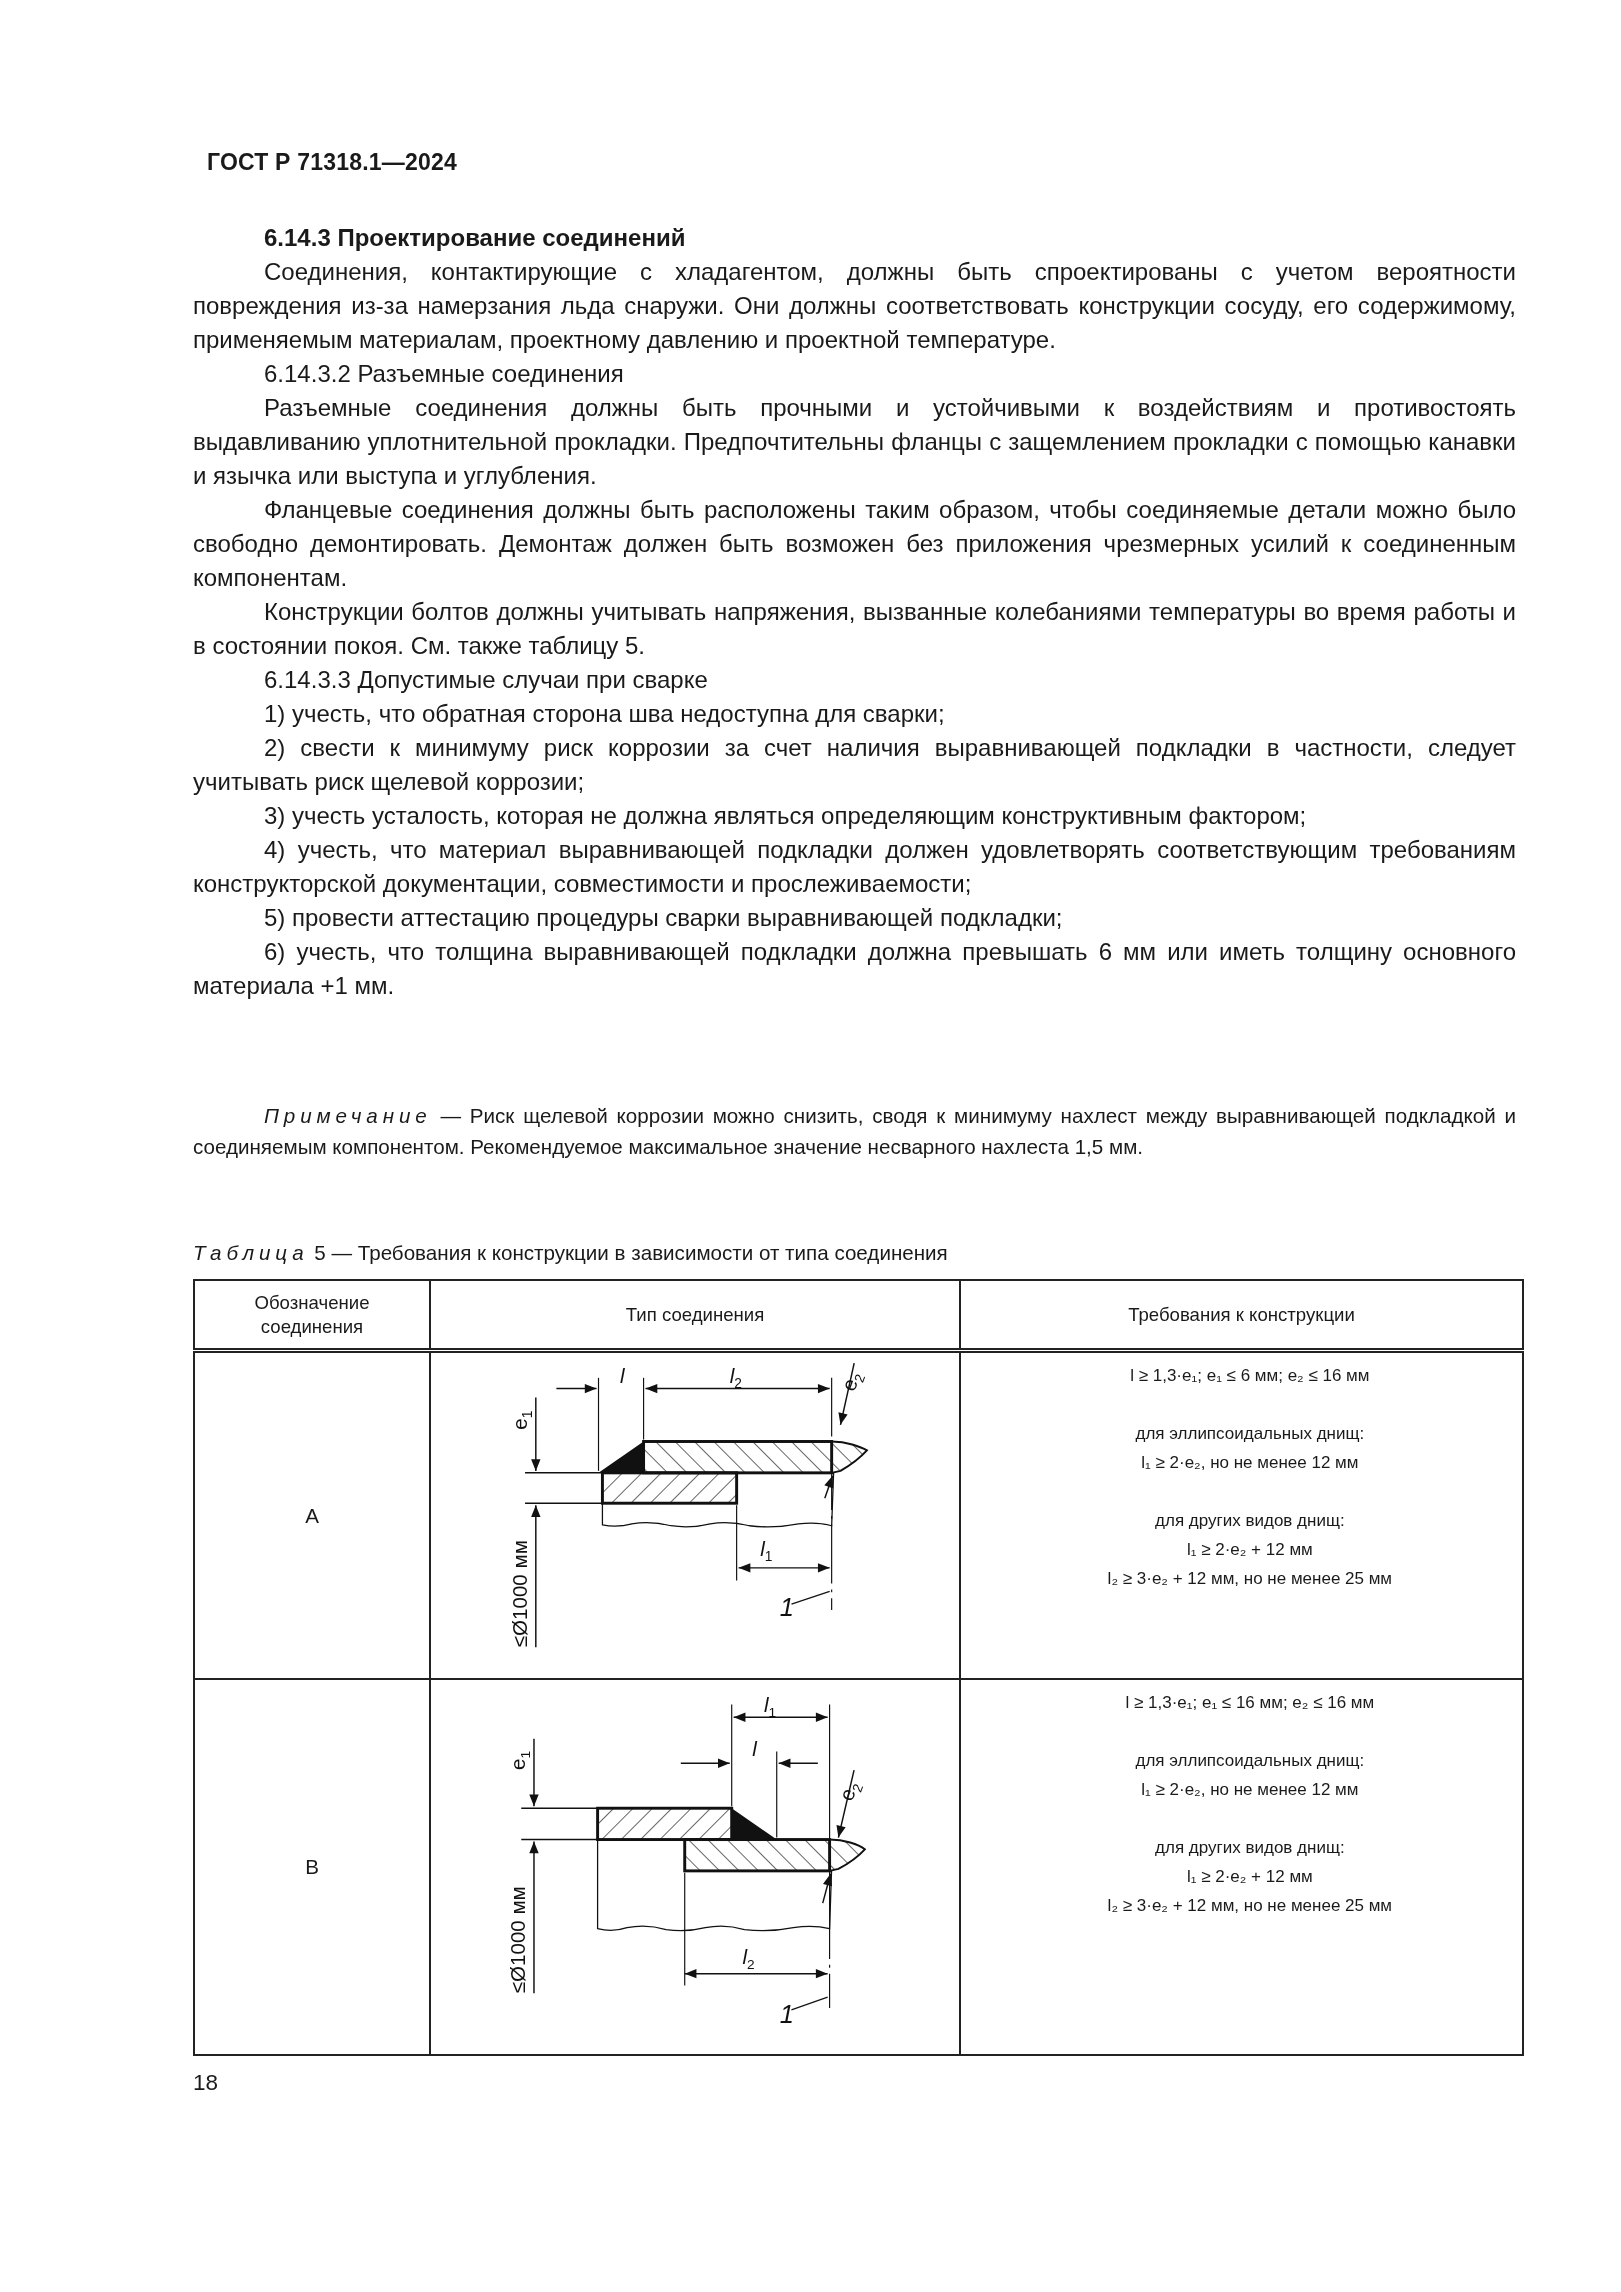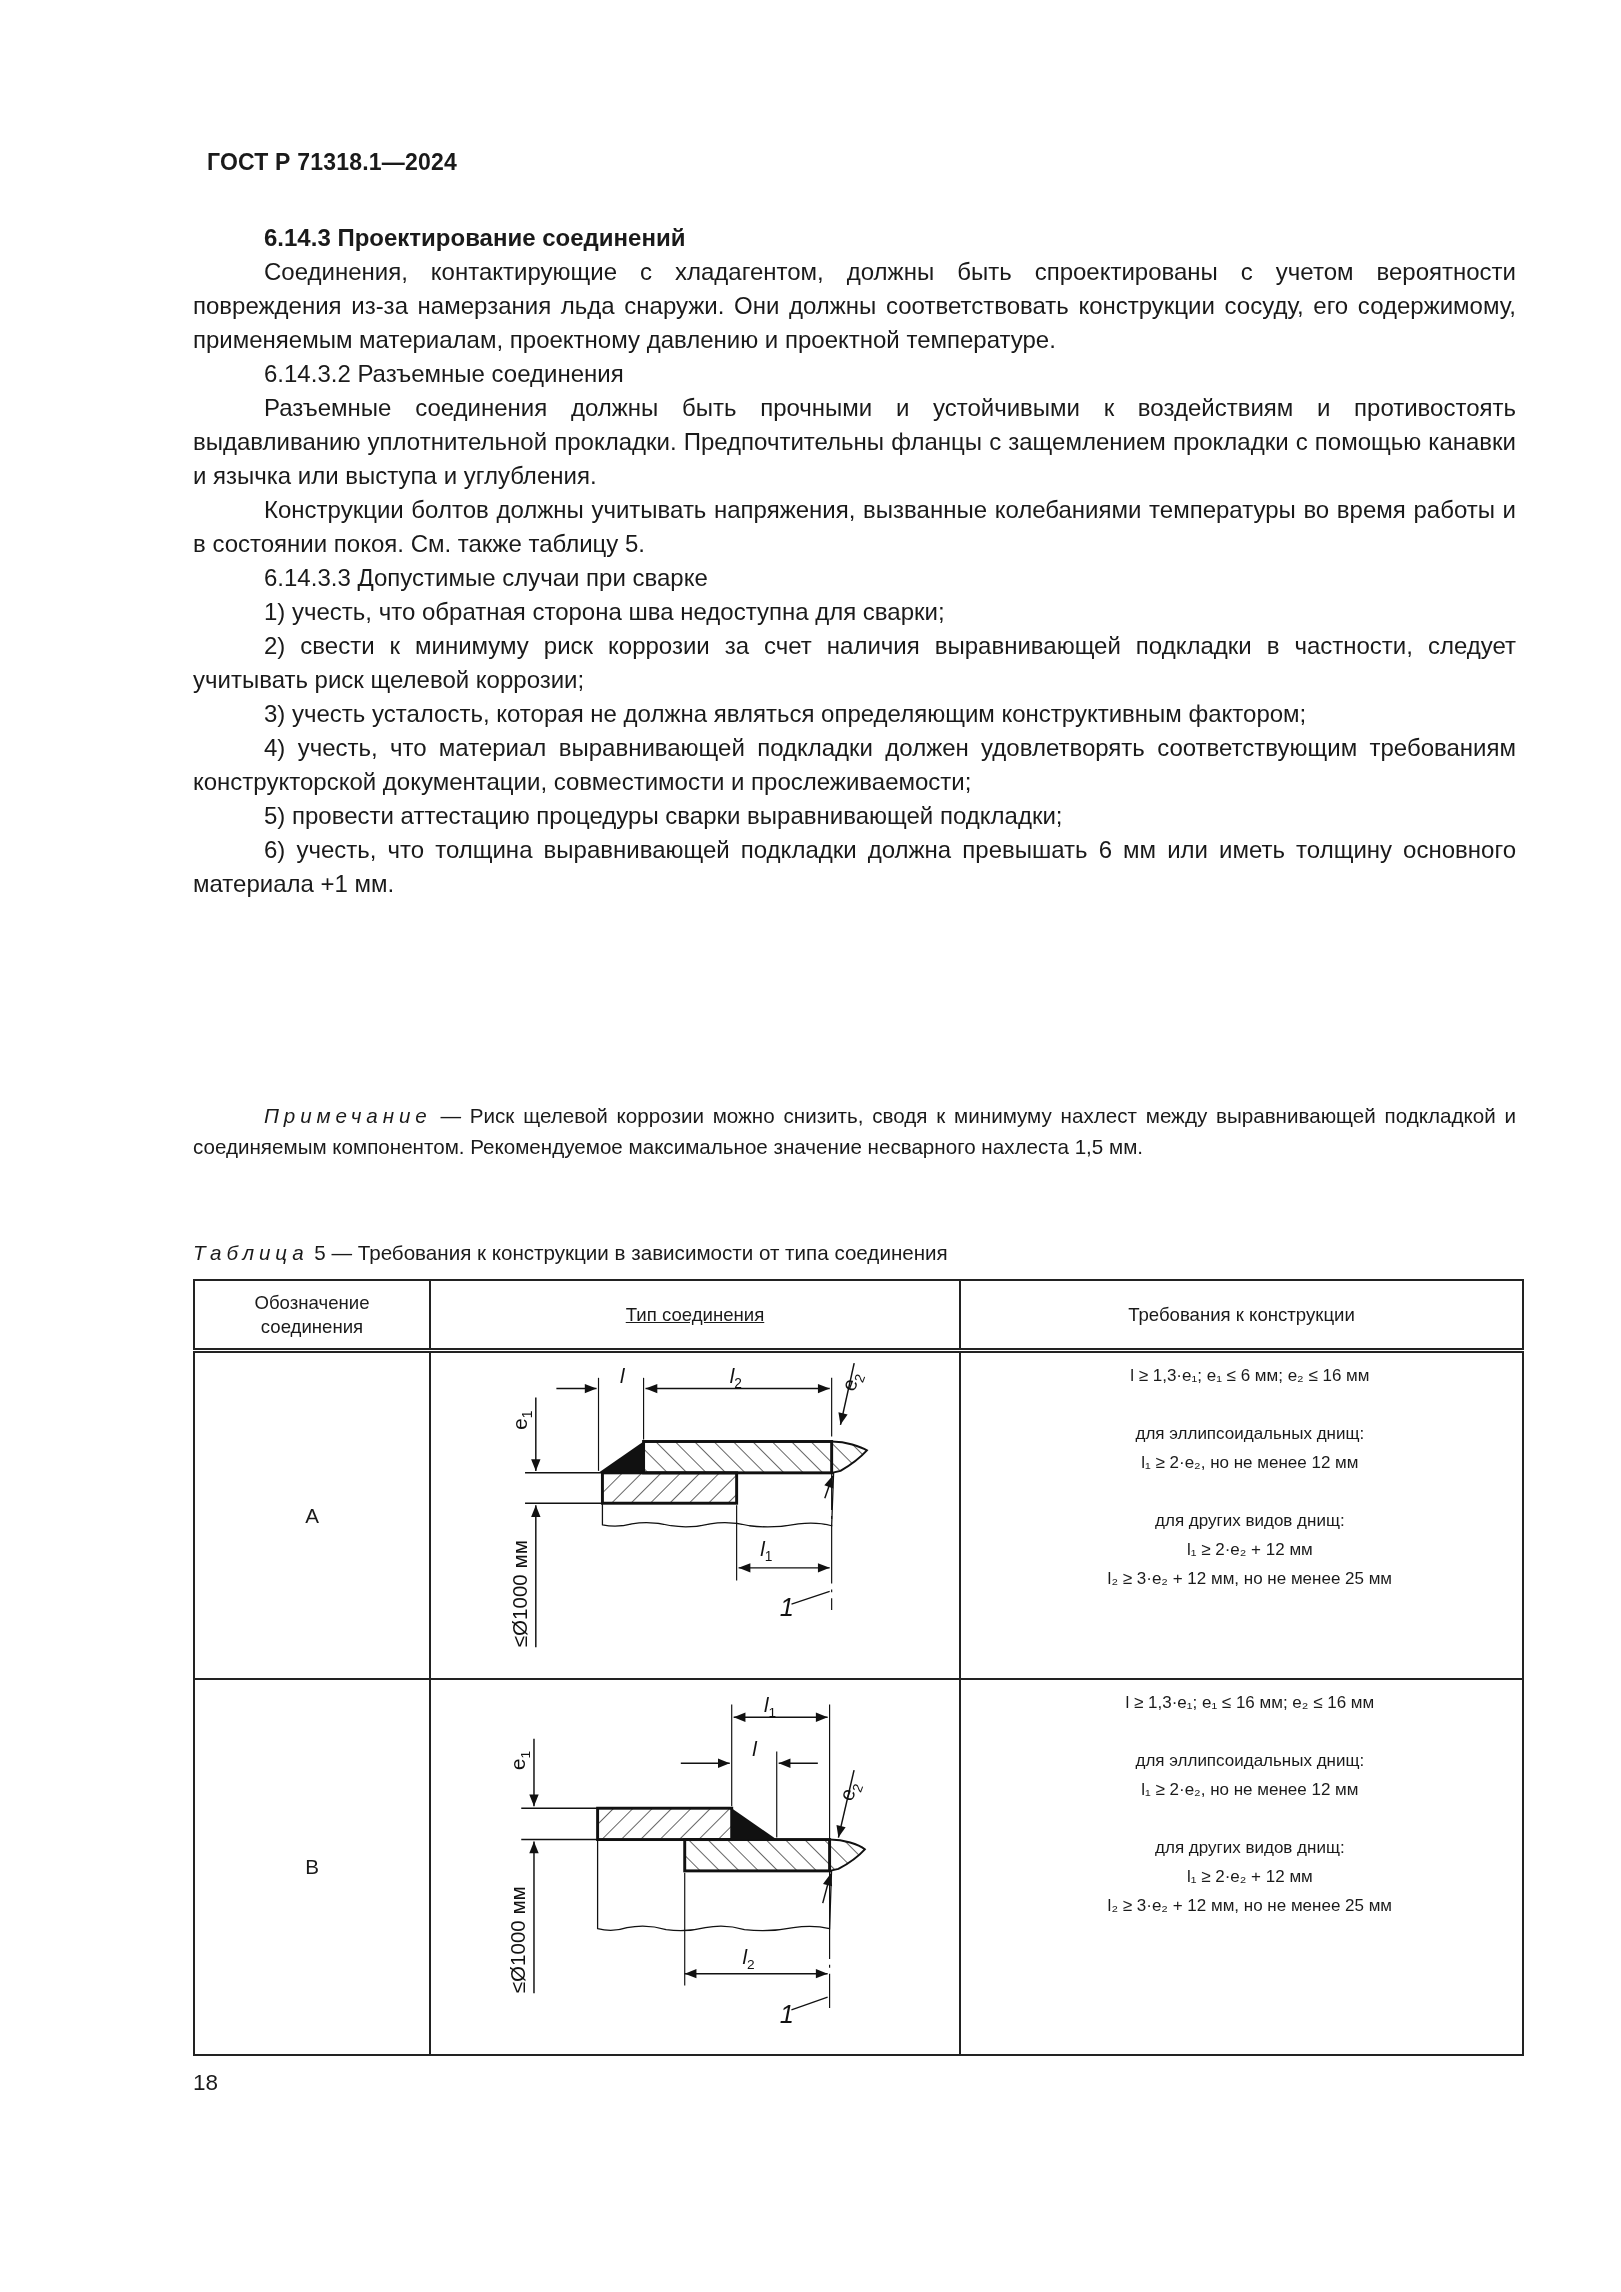--- a/index.html
+++ b/index.html
@@ -9,40 +9,41 @@
   .body-text { position: absolute; left: 193px; width: 1323px; font-size: 24px; line-height: 34px; }
   .body-text p { margin: 0; text-align: justify; text-indent: 71px; }
   .body-text p.head { font-weight: bold; }
   .note { position: absolute; left: 193px; top: 1100px; width: 1323px; font-size: 20.6px; line-height: 31px; text-align: justify; text-indent: 71px; }
   .spaced { letter-spacing: 4.9px; font-style: italic; }
   .table-caption { position: absolute; left: 193px; top: 1241px; font-size: 20.6px; }
   table.t5 { position: absolute; left: 193px; top: 1279px; width: 1323px; border-collapse: collapse; table-layout: fixed; }
   table.t5 td, table.t5 th { border: 2.9px solid #222; padding: 0; vertical-align: middle; }
   table.t5 th { height: 67px; font-weight: normal; font-size: 18.6px; line-height: 23.5px; text-align: center; }
   table.t5 thead tr th { border-bottom: 5.9px double #222; }
-  .col1 { width: 234px; } .col2 { width: 528px; text-decoration: underline; } .col3 { width: 561px; }
+  .col1 { width: 234px; } .col2 { width: 528px; } .col3 { width: 561px; }
   td.label { text-align: center; font-size: 20.6px; }
   td.diagram { position: relative; }
   td.req { vertical-align: top !important; font-size: 17px; line-height: 29px; padding: 7.8px 0 0 16.7px !important; text-align: center; }
   .req-line { display: block; white-space: nowrap; }
   .req-gap { display: block; height: 29px; }
   .row-a { height: 321px; } .row-b { height: 370px; }
   .page-number { position: absolute; left: 193px; top: 2070px; font-size: 22.5px; }
   svg text { font-family: "Liberation Sans", sans-serif; }
 </style>
 </head>
 <body>
 
 <div class="doc-code">ГОСТ Р 71318.1—2024</div>
 
 <div class="body-text" style="top:221px;">
   <p class="head">6.14.3  Проектирование соединений</p>
   <p>Соединения, контактирующие с хладагентом, должны быть спроектированы с учетом вероятности повреждения из-за намерзания льда снаружи. Они должны соответствовать конструкции сосуду, его содержимому, применяемым материалам, проектному давлению и проектной температуре.</p>
   <p>6.14.3.2  Разъемные соединения</p>
   <p>Разъемные соединения должны быть прочными и устойчивыми к воздействиям и противостоять выдавливанию уплотнительной прокладки. Предпочтительны фланцы с защемлением прокладки с помощью канавки и язычка или выступа и углубления.</p>
+  <p>Фланцевые соединения должны быть расположены таким образом, чтобы соединяемые детали можно было свободно демонтировать. Демонтаж должен быть возможен без приложения чрезмерных усилий к соединенным компонентам.</p>
   <p>Конструкции болтов должны учитывать напряжения, вызванные колебаниями температуры во время работы и в состоянии покоя. См. также таблицу 5.</p>
   <p>6.14.3.3 Допустимые случаи при сварке</p>
   <p>1)  учесть, что обратная сторона шва недоступна для сварки;</p>
   <p>2)  свести к минимуму риск коррозии за счет наличия выравнивающей подкладки в частности, следует учитывать риск щелевой коррозии;</p>
   <p>3)  учесть усталость, которая не должна являться определяющим конструктивным фактором;</p>
   <p>4)  учесть, что материал выравнивающей подкладки должен удовлетворять соответствующим требованиям конструкторской документации, совместимости и прослеживаемости;</p>
   <p>5)  провести аттестацию процедуры сварки выравнивающей подкладки;</p>
   <p>6)  учесть, что толщина выравнивающей подкладки должна превышать 6 мм или иметь толщину основного материала +1 мм.</p>
 </div>
 

